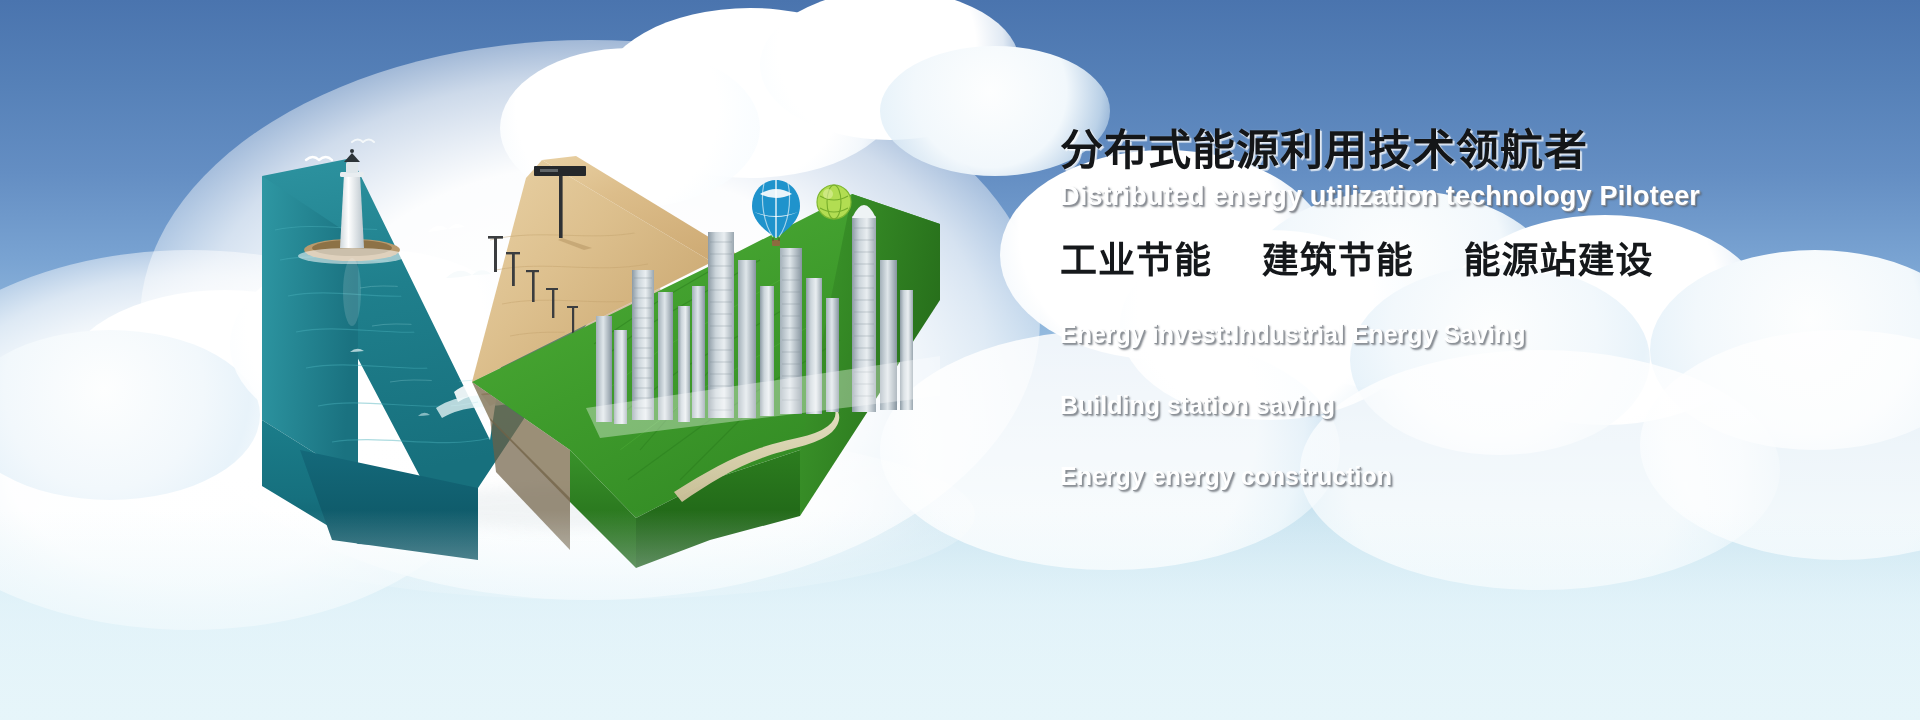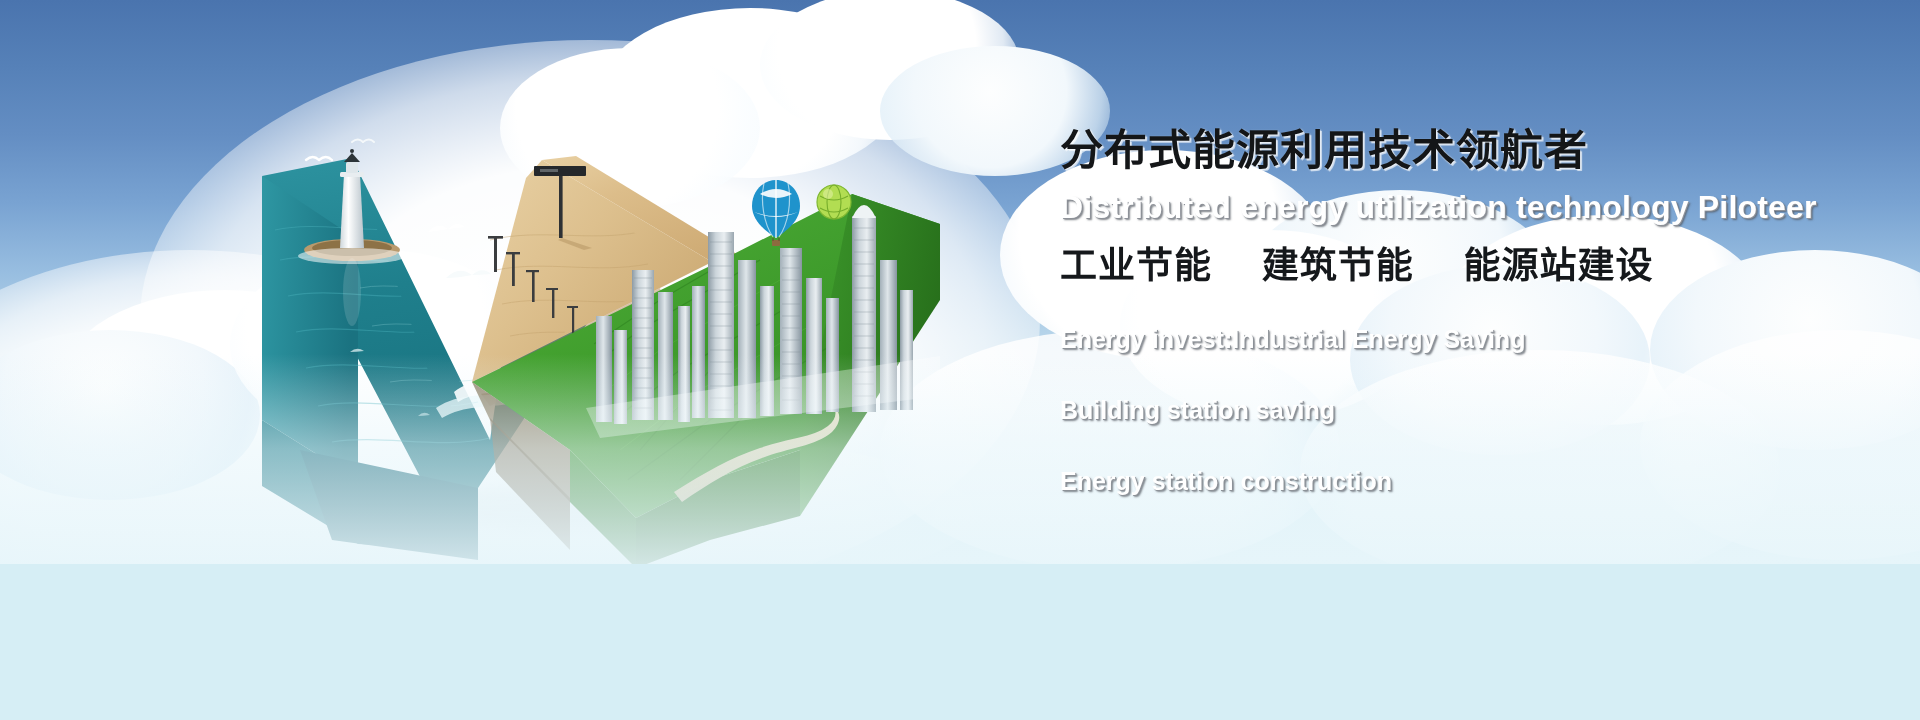--- a/index.html
+++ b/index.html
@@ -6,21 +6,21 @@
   * { margin:0; padding:0; box-sizing:border-box; }
   html,body { width:1920px; height:720px; overflow:hidden; }
   body {
     font-family:"Liberation Sans", sans-serif;
     background:#d6eef5;
   }
 
   
   #banner{
     position:relative;
-    width:1920px; height:564px;
+    width:1920px; height:720px;
     overflow:hidden;
     background:linear-gradient(to bottom,
       #4a74ae 0%,
       #5681b8 12%,
       #648ec3 24%,
       #79a3d2 36%,
       #97bde0 48%,
       #b7d5ea 60%,
       #cce5f1 72%,
       #d9eef6 84%,
@@ -82,22 +82,22 @@
     font-weight:bold;
     letter-spacing:1px;
     color:#141618;
     line-height:1.05;
     white-space:nowrap;
     text-shadow:
        2px 2px 0 rgba(255,255,255,0.55),
        1px 1px 2px rgba(255,255,255,0.85);
   }
   .en-sub{
-    margin-top:16px;
-    font-size:32px;
+    margin-top:8px;
+    font-size:27px;
     font-weight:bold;
     font-style:normal;
     color:#ffffff;
     letter-spacing:0.2px;
     white-space:nowrap;
     text-shadow:
        1px 1px 0 #8e9299,
        2px 2px 2px rgba(80,86,94,0.75);
   }
   .cn-label{
@@ -107,21 +107,21 @@
     font-weight:bold;
     color:#15181b;
     letter-spacing:1px;
     line-height:1.1;
     white-space:nowrap;
     text-shadow:
        2px 2px 0 rgba(255,255,255,0.5),
        1px 1px 2px rgba(255,255,255,0.8);
   }
   .cn-items{
-    margin-top:20px;
+    margin-top:29px;
     font-family:"DejaVu Sans","Liberation Sans",sans-serif;
     font-size:37px;
     font-weight:bold;
     color:#15181b;
     letter-spacing:1px;
     line-height:1.1;
     white-space:nowrap;
     text-shadow:
        2px 2px 0 rgba(255,255,255,0.5),
        1px 1px 2px rgba(255,255,255,0.8);
@@ -519,17 +519,17 @@
       <span>工业节能</span>
       <span class="gap"></span>
       <span>建筑节能</span>
       <span class="gap"></span>
       <span>能源站建设</span>
     </div>
 
     <div class="en-list">
       <div class="en-line">Energy invest:Industrial Energy Saving</div>
       <div class="en-line">Building station saving</div>
-      <div class="en-line">Energy station construction</div>
+      <div class="en-line">Energy energy construction</div>
     </div>
   </div>
 
 </div>
 
 </body></html>

